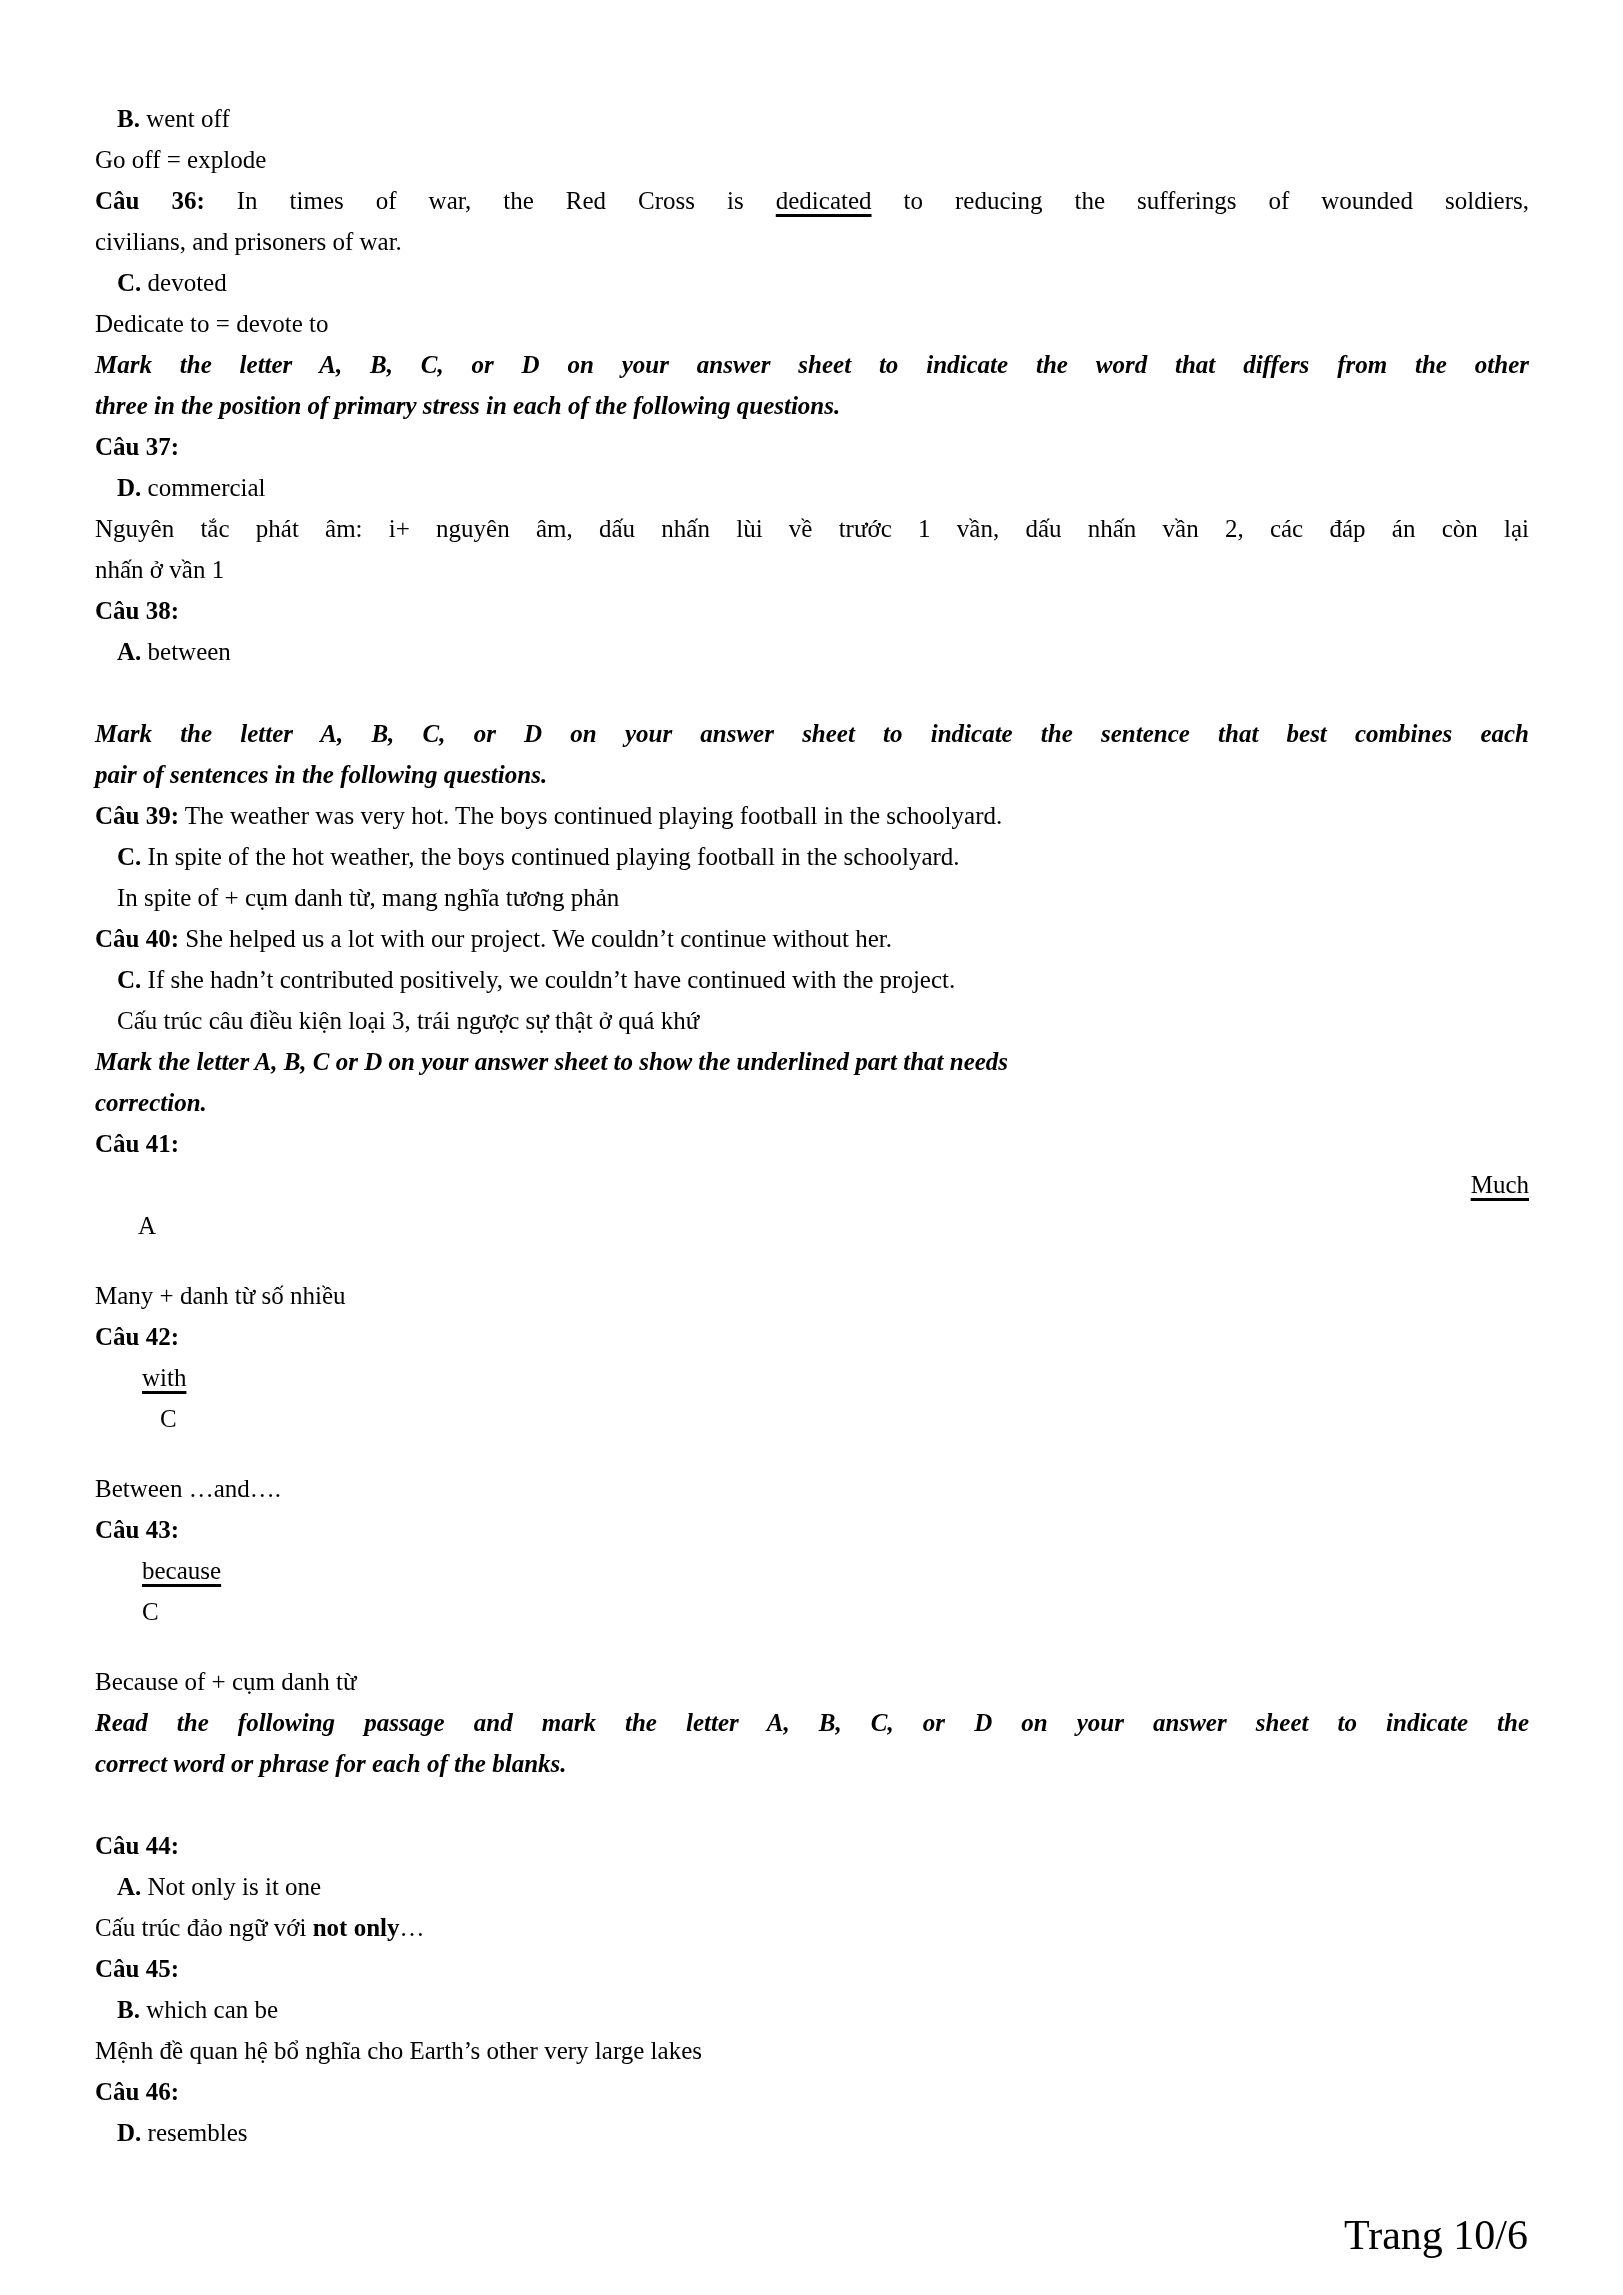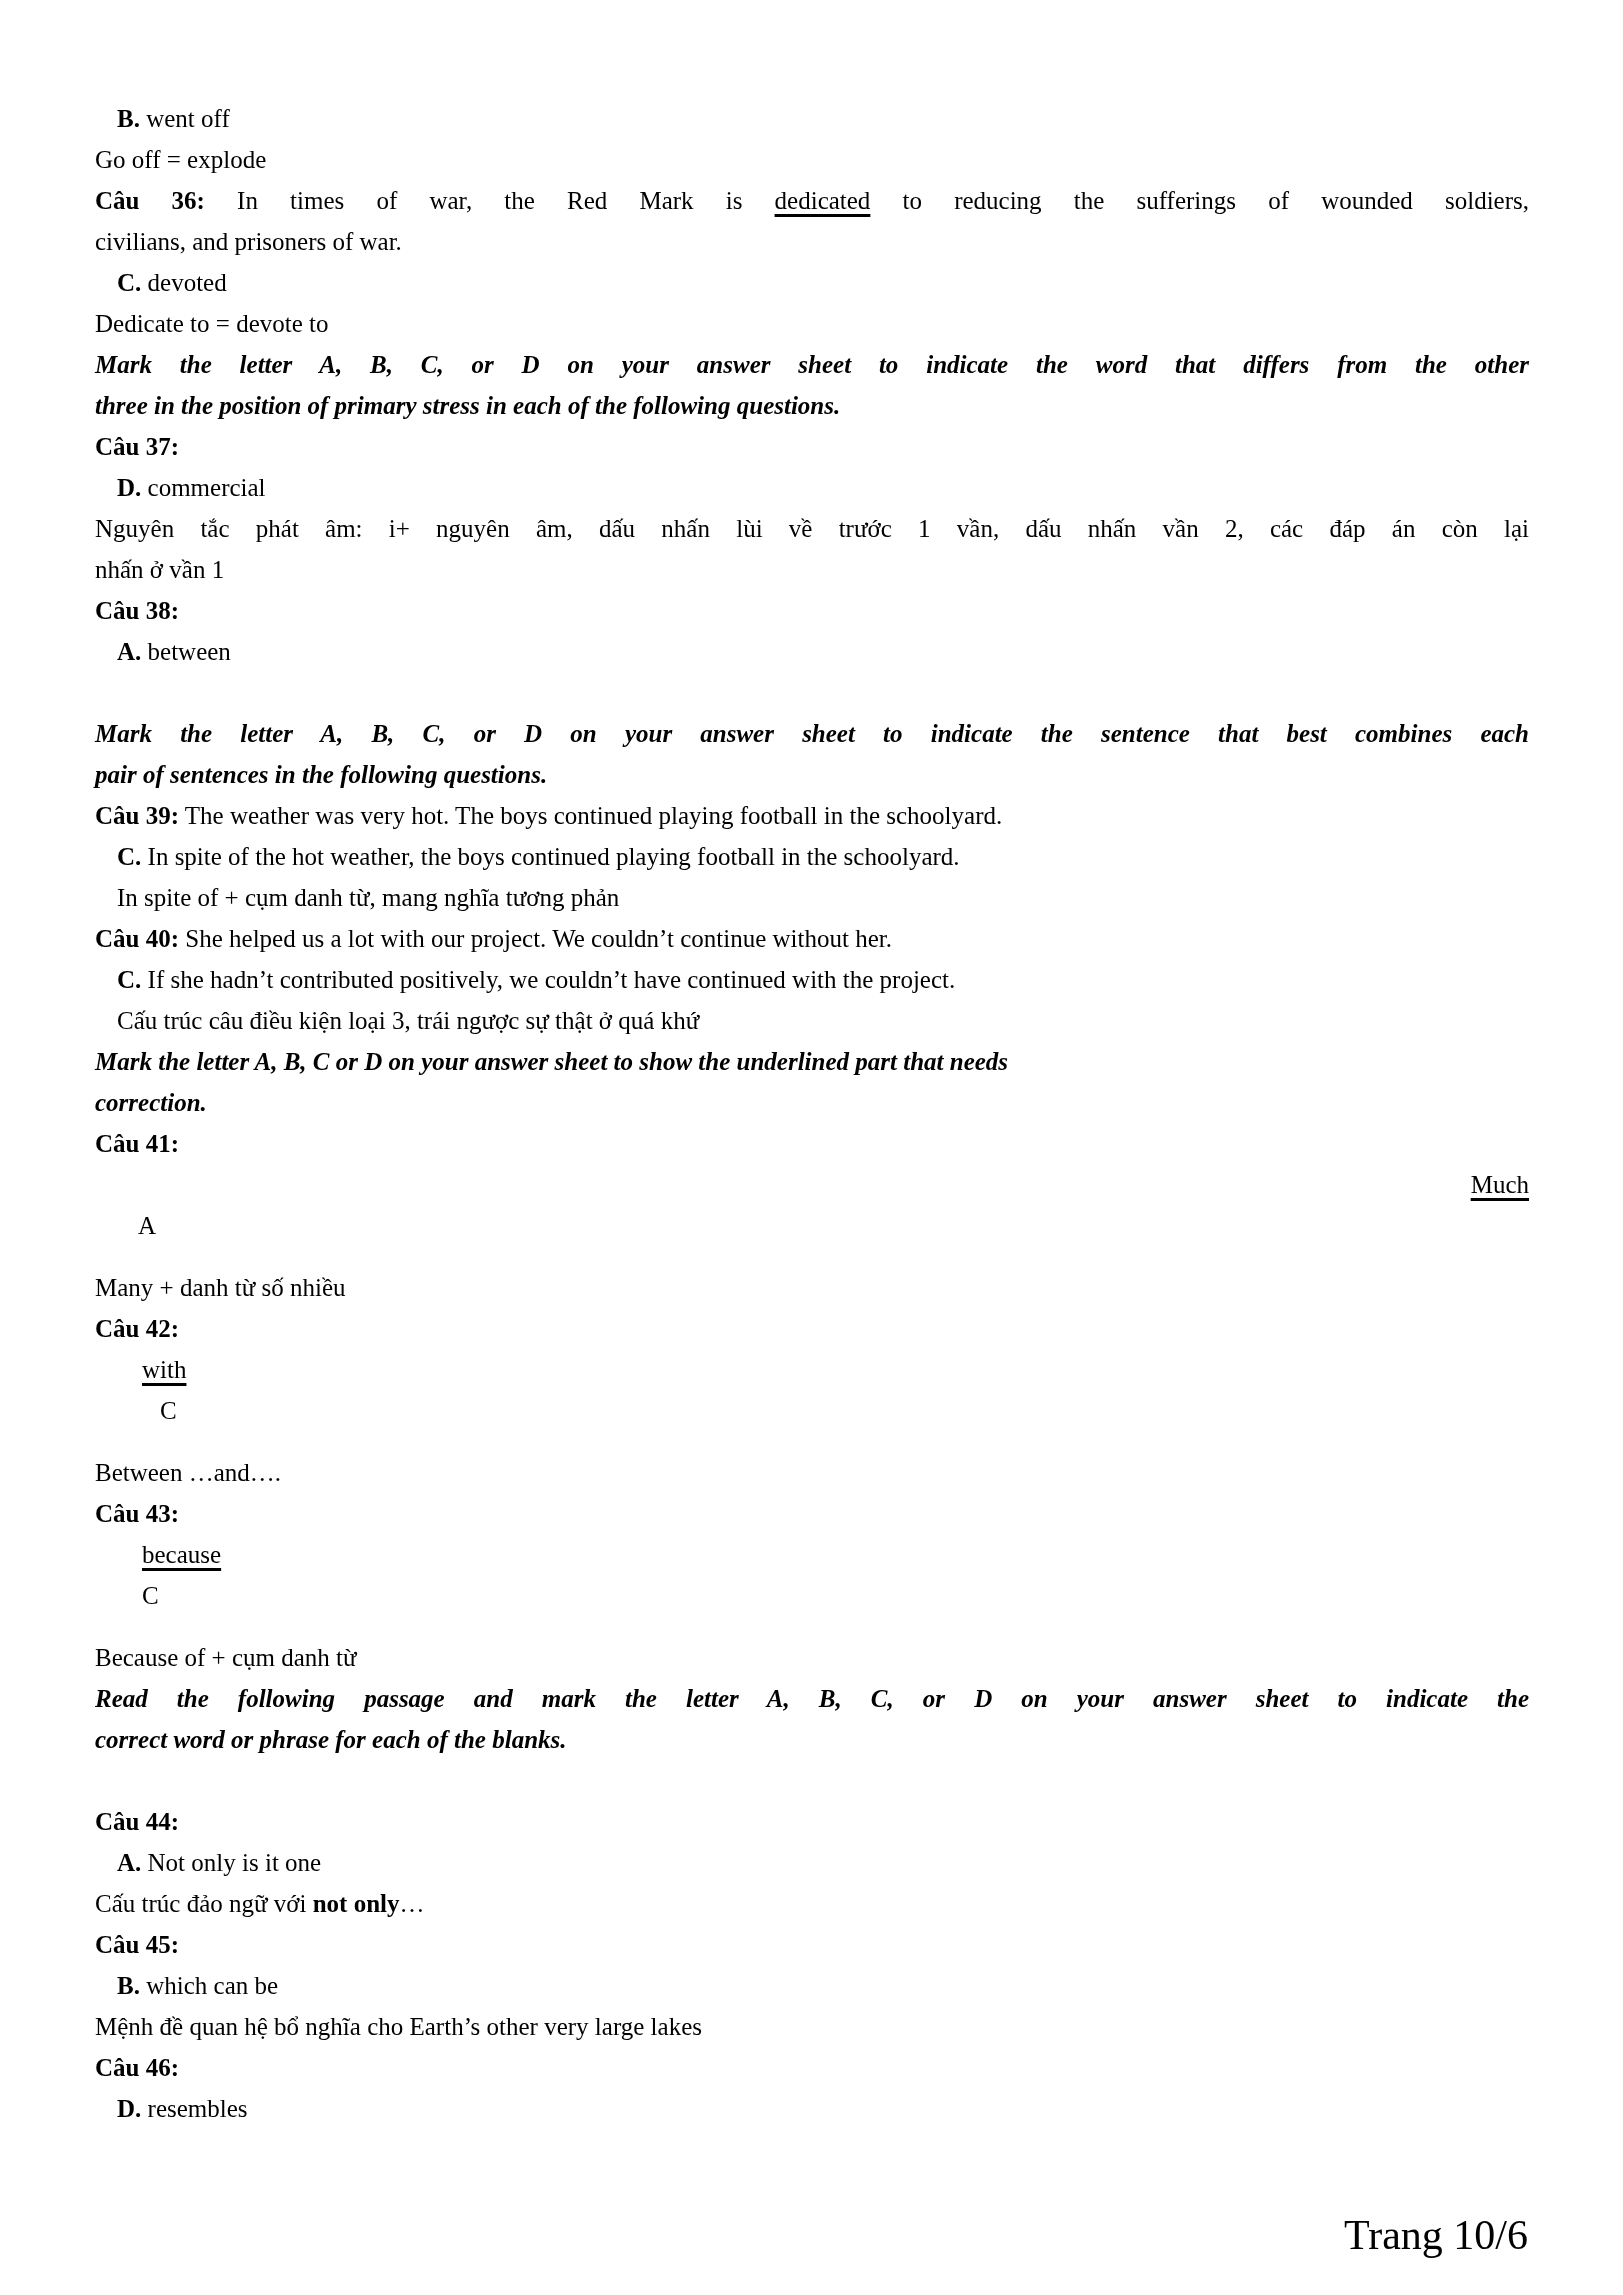--- a/index.html
+++ b/index.html
@@ -2,39 +2,39 @@
 <html style="font-size:10.5px"><head>
 <meta charset="utf-8">
 <style>
   html,body{margin:0;padding:0;background:#e8e8e8;}
   .page{position:relative;width:1623px;height:2295px;background:#ffffff;overflow:hidden;
         font-family:"Liberation Serif","DejaVu Serif",serif;color:#000;}
   .content{position:absolute;left:95px;top:98px;width:1434px;}
   .line{font-size:25px;line-height:41px;min-height:41px;white-space:nowrap;}
   .blank{height:41px;}
   .stretch{white-space:normal;text-align:justify;text-align-last:justify;}
-  .gap{margin-top:21px;}
+  .gap{margin-top:29px;}
   .ind-opt{padding-left:22px;}
   .ind-uwsm{padding-left:9.8px;text-align:right;}
   .ind-ansa{padding-left:43px;}
   .ind-uw{padding-left:47px;}
   .ind-ansc{padding-left:65px;}
   .b{font-weight:bold;}
   .i{font-style:italic;}
   .u{text-decoration:underline;text-decoration-thickness:2.6px;text-underline-offset:4.6px;}
   .footer{position:absolute;right:95px;top:2215px;font-size:42px;line-height:41px;}
 </style>
 </head>
 <body>
 
 <div class="page">
   <div class="content">
       <div class="line ind-opt"><span class="b ">B.</span><span class=""> went off</span></div>
       <div class="line"><span class="">Go off = explode</span></div>
-      <div class="line stretch"><span class="b ">Câu 36:</span><span class=""> In times of war, the Red Mark is </span><span class="u ">dedicated</span><span class=""> to reducing the sufferings of wounded soldiers,</span></div>
+      <div class="line stretch"><span class="b ">Câu 36:</span><span class=""> In times of war, the Red Cross is </span><span class="u ">dedicated</span><span class=""> to reducing the sufferings of wounded soldiers,</span></div>
       <div class="line"><span class="">civilians, and prisoners of war.</span></div>
       <div class="line ind-opt"><span class="b ">C.</span><span class=""> devoted</span></div>
       <div class="line"><span class="">Dedicate to = devote to</span></div>
       <div class="line stretch"><span class="b i ">Mark the letter A, B, C, or D on your answer sheet to indicate the word that differs from the other</span></div>
       <div class="line"><span class="b i ">three in the position of primary stress in each of the following questions.</span></div>
       <div class="line"><span class="b ">Câu 37:</span></div>
       <div class="line ind-opt"><span class="b ">D.</span><span class=""> commercial</span></div>
       <div class="line stretch"><span class="">Nguyên tắc phát âm: i+ nguyên âm, dấu nhấn lùi về trước 1 vần, dấu nhấn vần 2, các đáp án còn lại</span></div>
       <div class="line"><span class="">nhấn ở vần 1</span></div>
       <div class="line"><span class="b ">Câu 38:</span></div>

